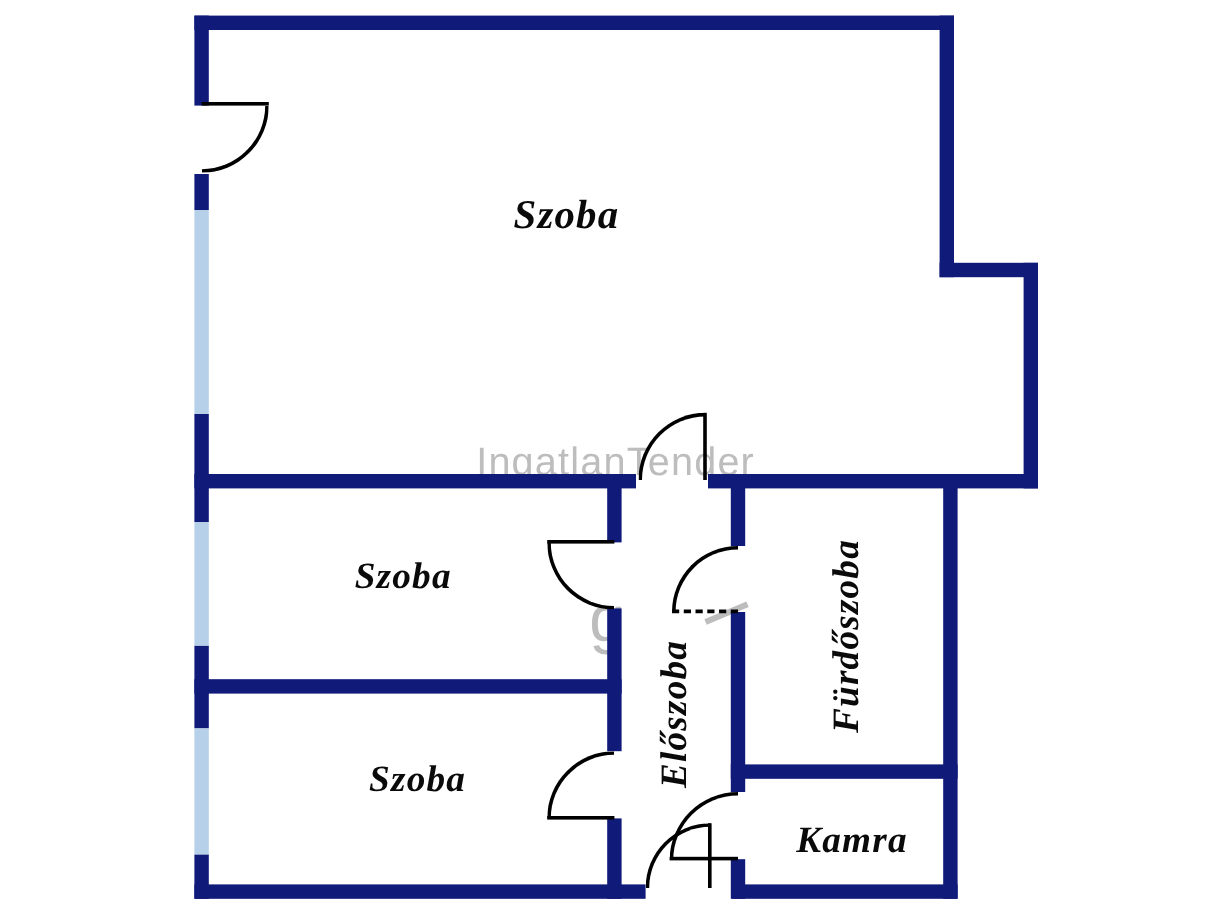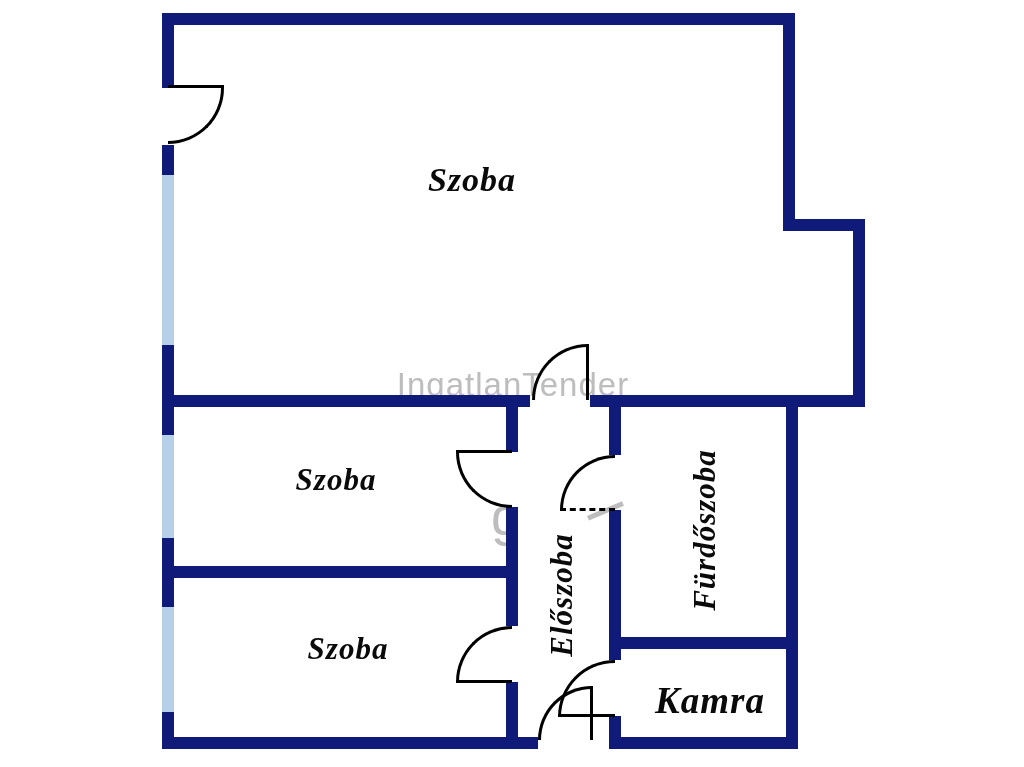--- a/index.html
+++ b/index.html
@@ -86,15 +86,15 @@
   <div class="arc tl" style="left:558px; top:660px; width:57px; height:57px;"></div>
 
   <div class="leaf" style="left:590px; top:686px; width:3px; height:54px;"></div>
   <div class="arc tl" style="left:538px; top:686px; width:54px; height:54px;"></div>
 
   <span class="room-label" style="left:472px; top:180px; font-size:34px;">Szoba</span>
   <span class="room-label" style="left:336px; top:480px; font-size:31px;">Szoba</span>
   <span class="room-label" style="left:348px; top:649px; font-size:31px;">Szoba</span>
   <span class="room-label vertical" style="left:562px; top:595px; font-size:31px;">Előszoba</span>
   <span class="room-label vertical" style="left:705px; top:530px; font-size:31px;">Fürdőszoba</span>
-  <span class="room-label" style="left:710px; top:700px; font-size:37px;">Kamra</span>
+  <span class="room-label" style="left:710px; top:700px; font-size:31px;">Kamra</span>
 
 </div>
 
 </body></html>

